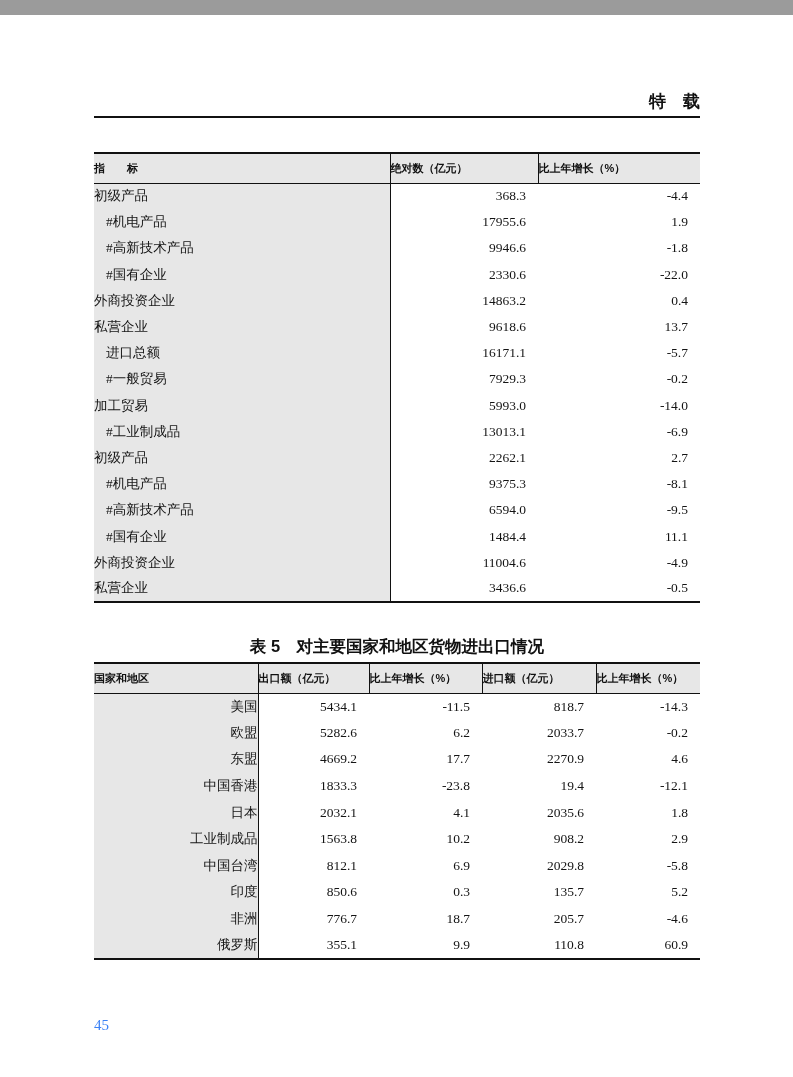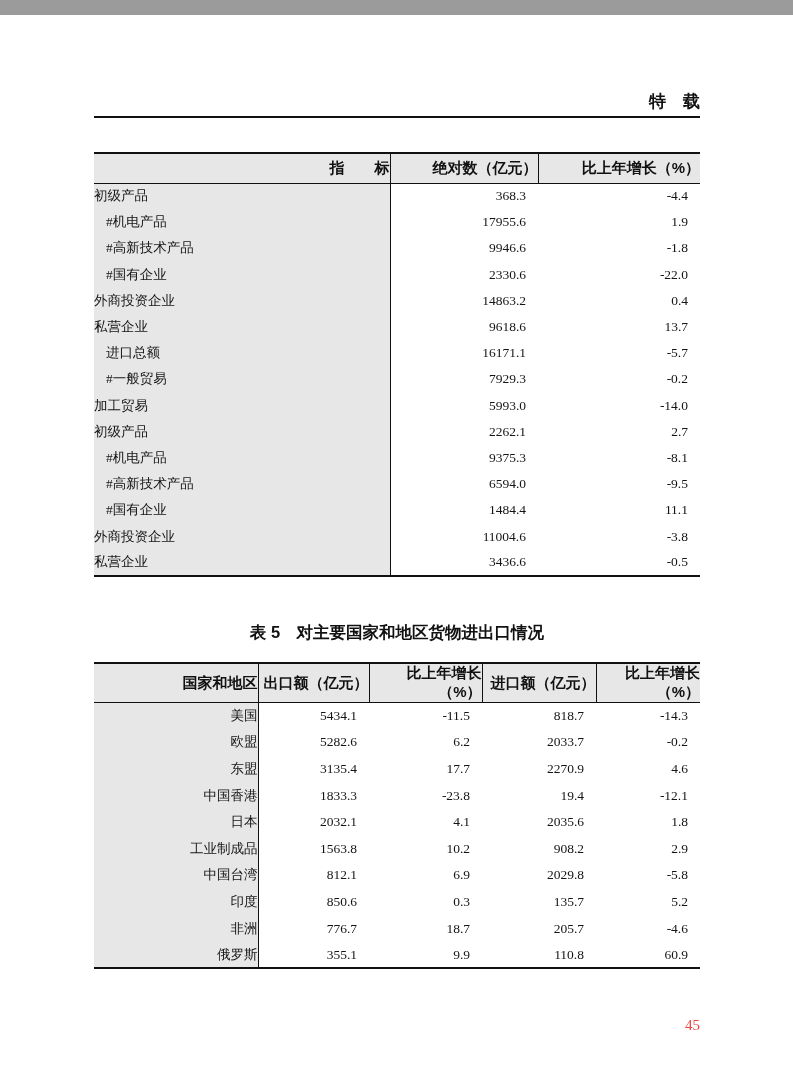--- a/index.html
+++ b/index.html
@@ -27,22 +27,22 @@
   table {
     position:absolute; left:94px;
     width:606px;
     border-collapse:collapse; table-layout:fixed;
     border-top:2px solid #111;
     border-bottom:2px solid #111;
   }
   th {
     background:#e7e7e7;
     font-family:"Liberation Sans", sans-serif;
-    font-weight:700; font-size:15px;
-    height:30px; text-align:right; vertical-align:middle;
+    font-weight:700; font-size:11px;
+    height:30px; text-align:left; vertical-align:middle;
     border-bottom:1px solid #111;
     color:#111;
   }
   th + th { border-left:1px solid #111; }
   td {
     font-size:13.5px; vertical-align:middle;
     color:#141414;
   }
   .t1 { top:137px; }
   .t1 td { height:26.2px; }
@@ -55,31 +55,31 @@
   .t1 td.shade { text-align:left; }
   .t5 td.shade { text-align:right; }
   td.num {
     text-align:right; padding-right:12px;
     font-family:"Liberation Serif", serif;
   }
   .indent-0 { padding-left:12px; }
   .indent-1 { padding-left:12px; }
   .indent-2 { }
   .t5-caption {
-    position:absolute; top:607px; left:94px; width:606px;
+    position:absolute; top:621px; left:94px; width:606px;
     text-align:center;
     font-family:"Liberation Sans", sans-serif;
     font-weight:700; font-size:16.5px;
     color:#111;
   }
   .page-number {
     position:absolute; top:1002px; left:94px; width:606px;
-    text-align:right; font-size:15px;
+    text-align:left; font-size:15px;
     font-family:"Liberation Serif", serif;
-    color:#ef4444;
+    color:#3b82f6;
   }
 </style>
 </head>
 <body>
 
 <div class="page">
 
   <div class="running-head">
     <span>特　载</span>
   </div>
@@ -147,20 +147,25 @@
           <td class="num">7929.3</td>
           <td class="num">-0.2</td>
         </tr>
 
         <tr>
           <td class="shade indent-2">加工贸易</td>
           <td class="num">5993.0</td>
           <td class="num">-14.0</td>
         </tr>
 
+        <tr>
+          <td class="shade indent-1">#工业制成品</td>
+          <td class="num">13013.1</td>
+          <td class="num">-6.9</td>
+        </tr>
 
         <tr>
           <td class="shade indent-2">初级产品</td>
           <td class="num">2262.1</td>
           <td class="num">2.7</td>
         </tr>
 
         <tr>
           <td class="shade indent-1">#机电产品</td>
           <td class="num">9375.3</td>
@@ -175,21 +180,21 @@
 
         <tr>
           <td class="shade indent-1">#国有企业</td>
           <td class="num">1484.4</td>
           <td class="num">11.1</td>
         </tr>
 
         <tr>
           <td class="shade indent-2">外商投资企业</td>
           <td class="num">11004.6</td>
-          <td class="num">-3.8</td>
+          <td class="num">-4.9</td>
         </tr>
 
         <tr>
           <td class="shade indent-2">私营企业</td>
           <td class="num">3436.6</td>
           <td class="num">-0.5</td>
         </tr>
       </tbody>
   </table>
 
@@ -225,21 +230,21 @@
         <tr>
           <td class="shade">欧盟</td>
           <td class="num">5282.6</td>
           <td class="num">6.2</td>
           <td class="num">2033.7</td>
           <td class="num">-0.2</td>
         </tr>
 
         <tr>
           <td class="shade">东盟</td>
-          <td class="num">3135.4</td>
+          <td class="num">4669.2</td>
           <td class="num">17.7</td>
           <td class="num">2270.9</td>
           <td class="num">4.6</td>
         </tr>
 
         <tr>
           <td class="shade">中国香港</td>
           <td class="num">1833.3</td>
           <td class="num">-23.8</td>
           <td class="num">19.4</td>

